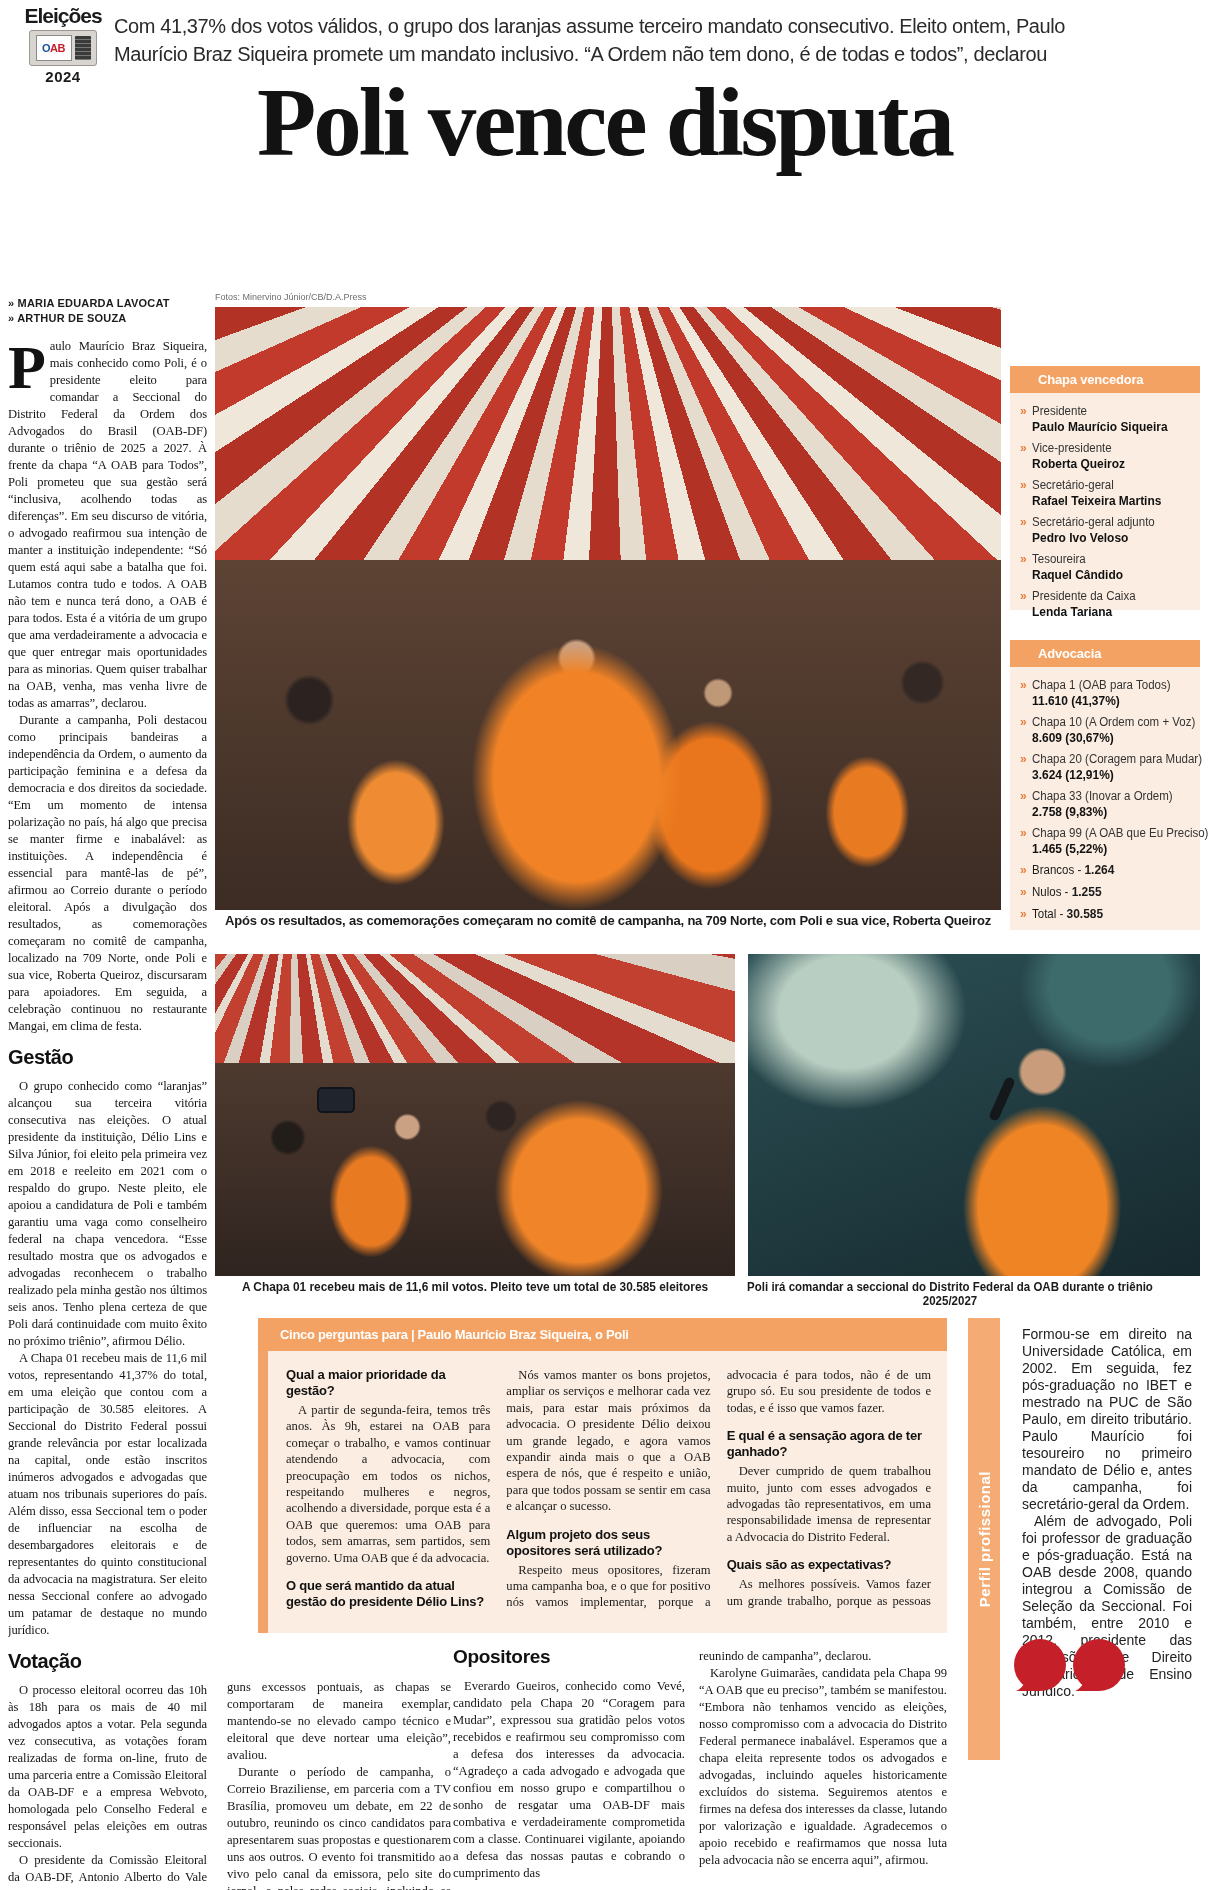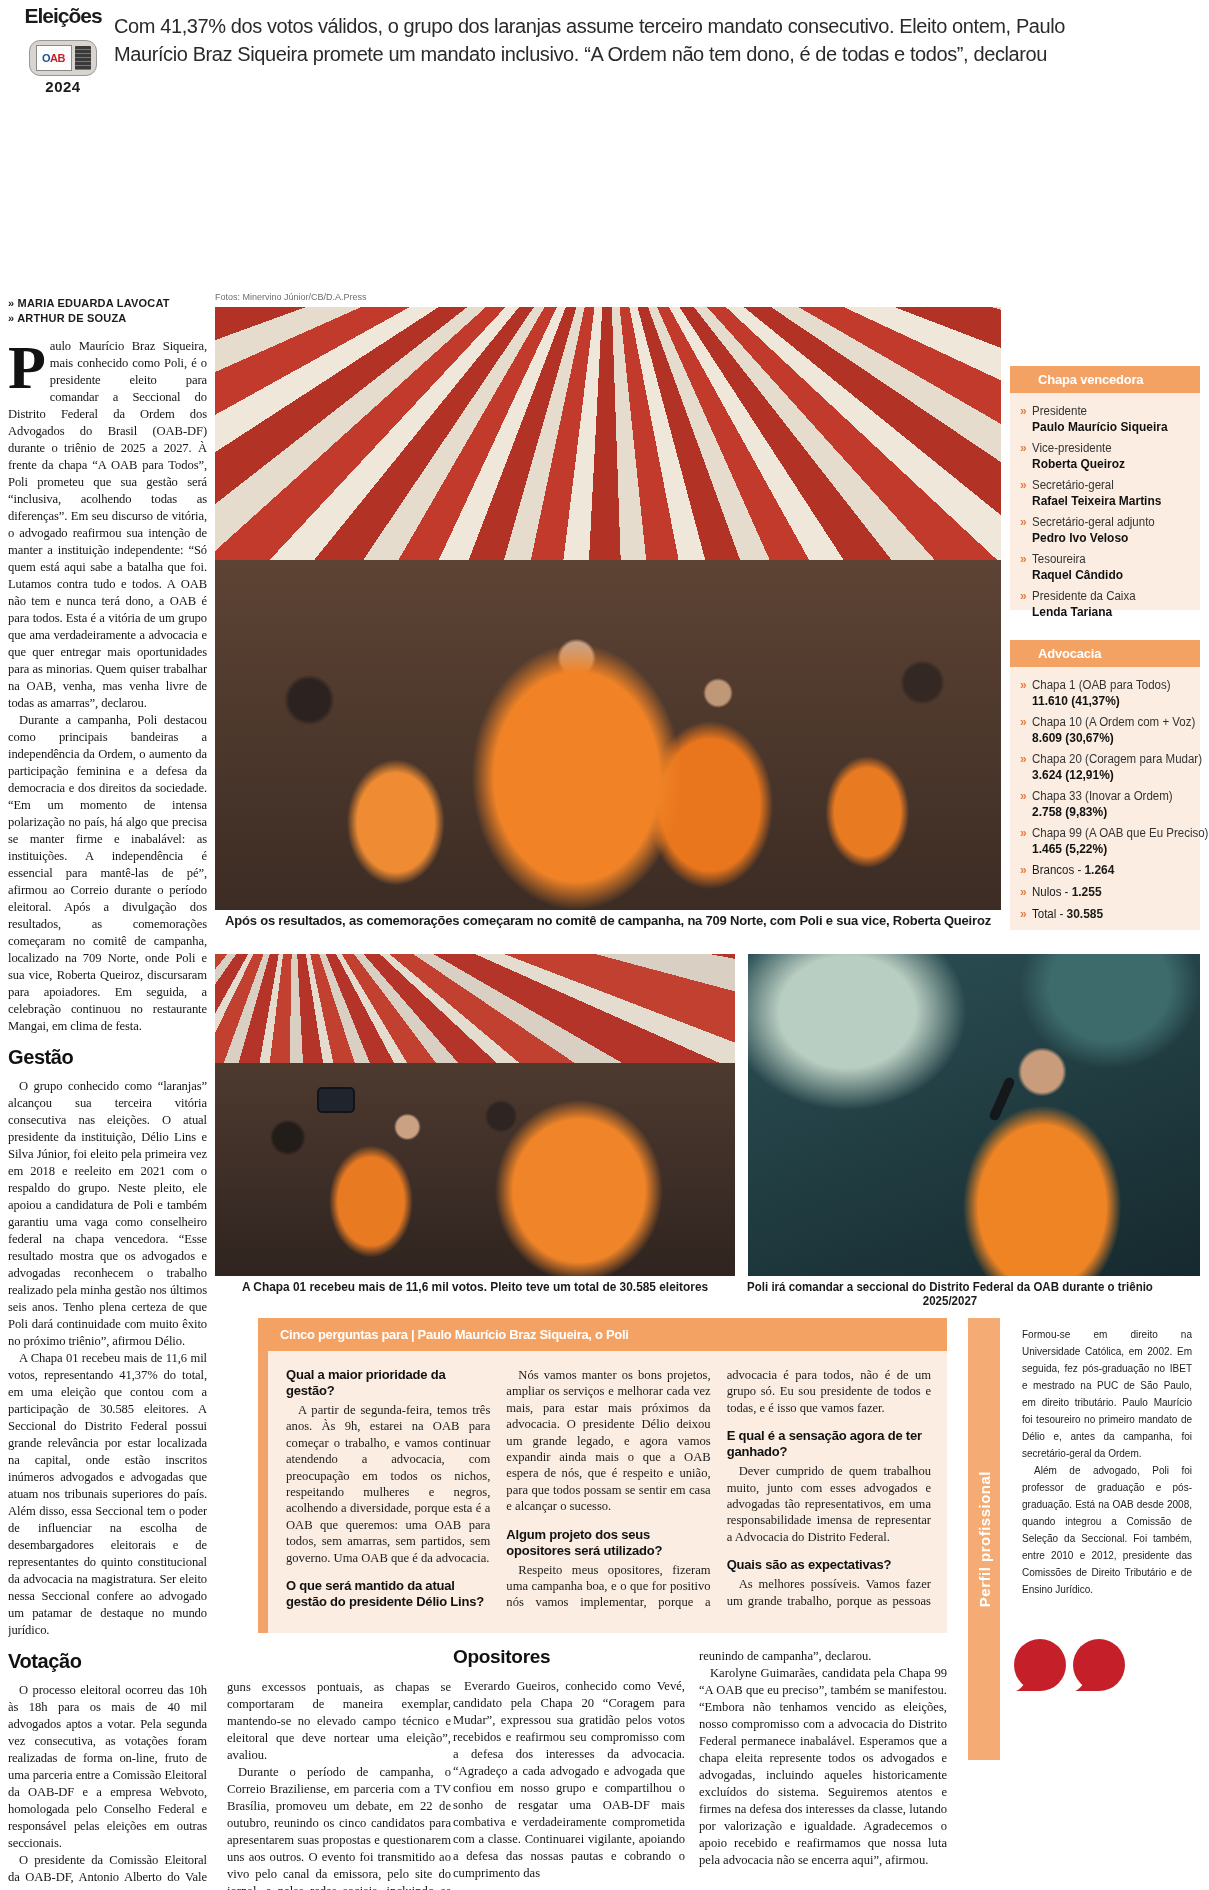--- a/index.html
+++ b/index.html
@@ -7,22 +7,22 @@
        font-family:"Liberation Sans",sans-serif;color:#1b1b1b;
        -webkit-font-smoothing:antialiased;}
   .abs{position:absolute;}
   .serif{font-family:"Liberation Serif","DejaVu Serif",serif;}
   .sans{font-family:"Liberation Sans","DejaVu Sans",sans-serif;}
   .just{text-align:justify;hyphens:auto;-webkit-hyphens:auto;}
 
   
   .logo{left:16px;top:6px;width:94px;height:74px;text-align:center;}
   .logo-title{font-weight:bold;font-size:21px;letter-spacing:-1px;line-height:20px;}
-  .urna{margin:14px auto 0;width:66px;height:34px;background:#d8d5d0;border:1px solid #9a9792;
-        border-radius:11px;display:flex;align-items:center;justify-content:center;gap:3px;}
+  .urna{margin:4px auto 0;width:66px;height:34px;background:#d8d5d0;border:1px solid #9a9792;
+        border-radius:3px;display:flex;align-items:center;justify-content:center;gap:3px;}
   .urna-screen{width:34px;height:24px;background:#fdfdfd;border:1px solid #8a8a8a;
         display:flex;align-items:center;justify-content:center;}
   .urna-oab{color:#c5202a;font-weight:bold;font-size:11px;letter-spacing:-0.5px;}
   .urna-oab::first-letter{color:#1d4f9c;}
   .urna-pad{width:16px;height:24px;background:#3a3a3a;border-radius:1px;
         background-image:repeating-linear-gradient(#3a3a3a 0 3px,#777 3px 4px);}
   .logo-year{font-weight:bold;font-size:15px;letter-spacing:0.5px;margin-top:2px;}
   .standfirst{left:114px;top:12px;width:960px;font-size:20px;line-height:28px;
         color:#2a2a2a;letter-spacing:-0.4px;}
 
@@ -123,21 +123,21 @@
   .qa-q{font-weight:bold;font-size:13px;line-height:16px;margin:0 0 3px;
         letter-spacing:-0.2px;color:#111;}
   .qa-a{font-family:"Liberation Serif",serif;font-size:12.6px;line-height:16.4px;
         margin:0 0 12px;text-indent:12px;}
 
   
   .perfil-tab{left:968px;top:1318px;width:32px;height:442px;background:#f5ac74;
         display:flex;align-items:center;justify-content:center;}
   .perfil-tab span{writing-mode:vertical-rl;transform:rotate(180deg);color:#fff;
         font-weight:bold;font-size:15px;letter-spacing:0.5px;white-space:nowrap;}
-  .perfil-txt{left:1022px;top:1326px;width:170px;font-size:10px;line-height:17px;
+  .perfil-txt{left:1022px;top:1326px;width:170px;font-size:14px;line-height:17px;
         color:#222;}
   .perfil-txt p{margin:0;}
   .perfil-txt p+p{text-indent:12px;}
 
   
   .bcol{top:1648px;height:242px;overflow:hidden;font-size:12.6px;line-height:17px;
         color:#151515;}
   .bcol p{margin:0;}
   .bcol p.ind{text-indent:11px;}
   .col-a{left:227px;width:224px;margin-top:31px;}
@@ -161,20 +161,21 @@
     <div class="urna-screen">
       <span class="urna-oab">OAB</span>
     </div>
     <div class="urna-pad"></div>
   </div>
   <div class="logo-year">2024</div>
 </div>
 <div class="abs standfirst sans">Com 41,37% dos votos válidos, o grupo dos laranjas assume terceiro mandato consecutivo. Eleito ontem, Paulo Maurício Braz Siqueira promete um mandato inclusivo. “A Ordem não tem dono, é de todas e todos”, declarou</div>
 
 <div class="abs headline serif">
+  <div>Poli vence disputa</div>
 </div>
 
 <div class="abs bylines">
   <div>» MARIA EDUARDA LAVOCAT</div>
   <div>» ARTHUR DE SOUZA</div>
 </div>
 <div class="abs credit">Fotos: Minervino Júnior/CB/D.A.Press</div>
 
 <div class="abs leftcol serif just">
   <p><span class="dropcap serif">P</span><span>aulo Maurício Braz Siqueira, mais conhecido como Poli, é o presidente eleito para comandar a Seccional do Distrito Federal da Ordem dos Advogados do Brasil (OAB-DF) durante o triênio de 2025 a 2027. À frente da chapa “A OAB para Todos”, Poli prometeu que sua gestão será “inclusiva, acolhendo todas as diferenças”. Em seu discurso de vitória, o advogado reafirmou sua intenção de manter a instituição independente: “Só quem está aqui sabe a batalha que foi. Lutamos contra tudo e todos. A OAB não tem e nunca terá dono, a OAB é para todos. Esta é a vitória de um grupo que ama verdadeiramente a advocacia e que quer entregar mais oportunidades para as minorias. Quem quiser trabalhar na OAB, venha, mas venha livre de todas as amarras”, declarou.</span></p>

